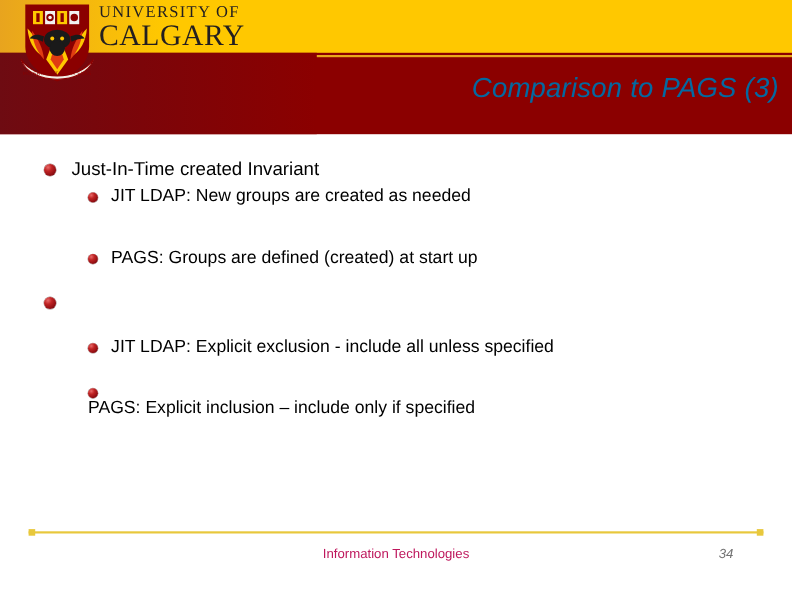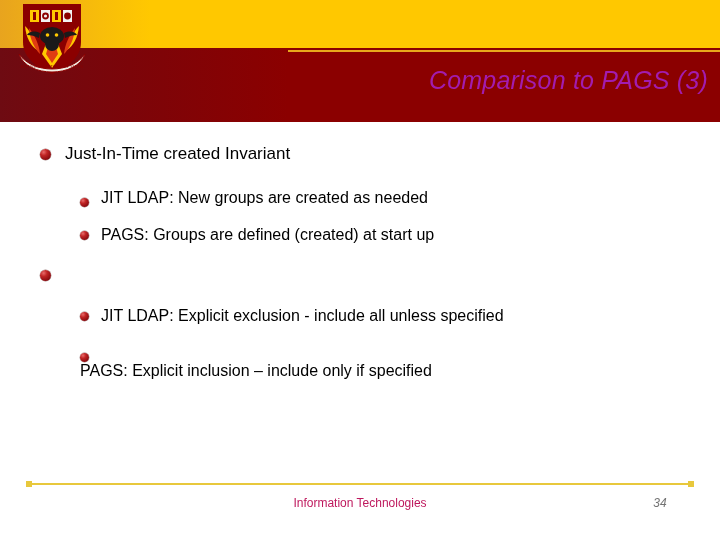--- a/index.html
+++ b/index.html
@@ -93,21 +93,21 @@
     margin-top: 0px;
   }
 
   
   .slide-title {
     position: absolute;
     left: 360px;
     top: 66px;
     width: 348px;
     text-align: right;
-    color: #a21caf;
+    color: #0369a1;
     font-size: 25px;
     font-style: italic;
     font-weight: normal;
     letter-spacing: 0.2px;
     white-space: nowrap;
   }
 
   
   .body {
     position: absolute;
@@ -230,31 +230,35 @@
       <path d="M23 31 C16 28 12 30 10 33 C14 33 18 34 22 36 Z" fill="#1A1A1A"></path>
       <path d="M47 31 C54 28 58 30 60 33 C56 33 52 34 48 36 Z" fill="#1A1A1A"></path>
       <circle cx="30.5" cy="33" r="1.8" fill="#FFC800"></circle>
       <circle cx="39.5" cy="33" r="1.8" fill="#FFC800"></circle>
 
       <path d="M2 52 C16 72 54 72 68 52 C60 76 10 76 2 52 Z" fill="#F2EFE4" stroke="#8B0000" stroke-width="1"></path>
       <text x="35" y="66" font-family="DejaVu Sans, sans-serif" font-size="4.2" fill="#8B0000" text-anchor="middle" letter-spacing="0.5">MO SHUILE TOGAM SUAS</text>
     </svg>
   </div>
 
+  <div class="wordmark">
+    <span class="line1">UNIVERSITY OF</span>
+    <span class="line2">CALGARY</span>
+  </div>
 
   <div class="slide-title">Comparison to PAGS (3)</div>
 
   <div class="body">
 
     <div class="bullet-row lvl1" style="top:22px;">
       <span class="sphere"></span>
       <span class="btext">Just-In-Time created Invariant</span>
     </div>
 
-    <div class="bullet-row lvl2" style="top:67px;align-items:flex-end;">
+    <div class="bullet-row lvl2" style="top:48px;">
       <span class="sphere"></span>
       <span class="btext">JIT LDAP: New groups are created as needed</span>
     </div>
 
     <div class="bullet-row lvl2" style="top:104px;">
       <span class="sphere"></span>
       <span class="btext">PAGS: Groups are defined (created) at start up</span>
     </div>
 
     <div class="bullet-row lvl1" style="top:143px;">

